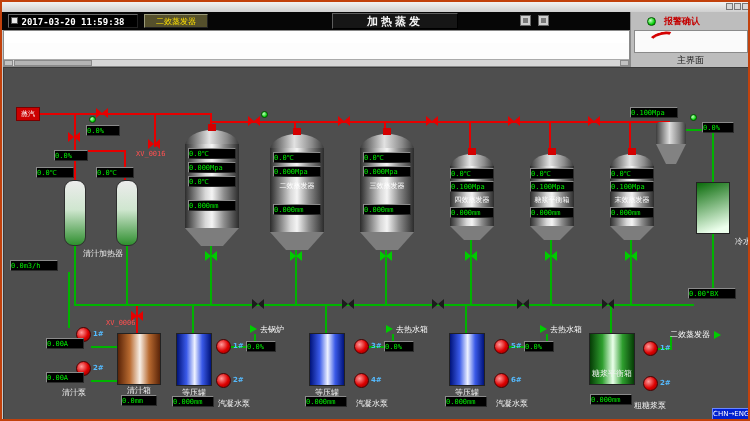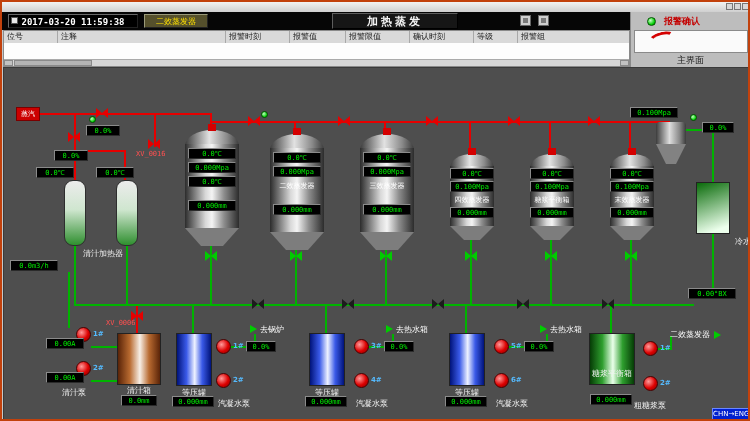--- a/index.html
+++ b/index.html
@@ -46,21 +46,21 @@
   .pipe{position:absolute;}
   .pipe.red{background:#e60000;}
   .pipe.green{background:#00b400;}
   .valve{position:absolute;width:12px;height:10px;}
   .valve::before{content:'';position:absolute;left:0;top:0;border-top:5px solid transparent;border-bottom:5px solid transparent;border-left:6px solid currentColor;}
   .valve::after{content:'';position:absolute;right:0;top:0;border-top:5px solid transparent;border-bottom:5px solid transparent;border-right:6px solid currentColor;}
   .valve.red{color:#e60000;} .valve.green{color:#00cc00;} .valve.dark{color:#1c1c1c;}
   .lamp{position:absolute;width:7px;height:7px;border-radius:50%;
     background:radial-gradient(circle at 35% 35%,#c0ffc0,#00cc00 70%);border:1px solid #005500;box-sizing:border-box;}
   .disp{position:absolute;height:11px;background:#000;color:#00ee00;
-    font:7px "DejaVu Sans Mono",monospace;line-height:10px;text-align:center;
+    font:7px "DejaVu Sans Mono",monospace;line-height:10px;
     border:1px solid;border-color:#8a8a8a #2a2a2a #2a2a2a #8a8a8a;box-sizing:border-box;white-space:nowrap;overflow:hidden;}
   .lbl{position:absolute;color:#f2f2f2;font:8px "DejaVu Sans",sans-serif;text-align:center;white-space:nowrap;}
   .vlabel{position:absolute;color:#fff;font:7px "DejaVu Sans",sans-serif;text-align:center;white-space:nowrap;}
   .dest{position:absolute;color:#fff;font:8px "DejaVu Sans",sans-serif;white-space:nowrap;}
   .xvlbl{position:absolute;color:#ff5050;font:7px "DejaVu Sans Mono",monospace;white-space:nowrap;}
   .badge{position:absolute;color:#55bbff;font:bold 7px "DejaVu Sans",sans-serif;}
   .pump{position:absolute;width:15px;height:15px;border-radius:50%;
     background:radial-gradient(circle at 35% 35%,#ff9a9a,#dd0000 55%,#7e0000);border:1px solid #4d0000;box-sizing:border-box;cursor:pointer;}
   .dome{position:absolute;border-radius:50% 50% 0 0/100% 100% 0 0;
     background:linear-gradient(90deg,#3c3c3c,#e2e2e2 45%,#8a8a8a 78%,#3c3c3c);}
@@ -101,30 +101,20 @@
   <div class="userbtn">二效蒸发器</div>
   <div class="titleplate">加热蒸发</div>
   <div class="hicon" style="left:518px;">
       <i></i>
     </div>
   <div class="hicon" style="left:536px;">
       <i></i>
     </div>
 
   <div class="alarmtable">
-    <div class="alarmhead">
-      <div class="c" style="width:54px;">位号</div>
-      <div class="c" style="width:168px;">注释</div>
-      <div class="c" style="width:64px;">报警时刻</div>
-      <div class="c" style="width:56px;">报警值</div>
-      <div class="c" style="width:64px;">报警限值</div>
-      <div class="c" style="width:64px;">确认时刻</div>
-      <div class="c" style="width:44px;">等级</div>
-      <div class="c" style="width:56px;border-right:none;">报警组</div>
-    </div>
     <div class="alarmbody"></div>
     <div class="hscroll">
       <div class="sarrow" style="left:0;"></div>
       <div class="sthumb"></div>
       <div class="sarrow" style="right:0;"></div>
     </div>
   </div>
 
   <div class="rpanel"></div>
   <div class="acklamp"></div>

